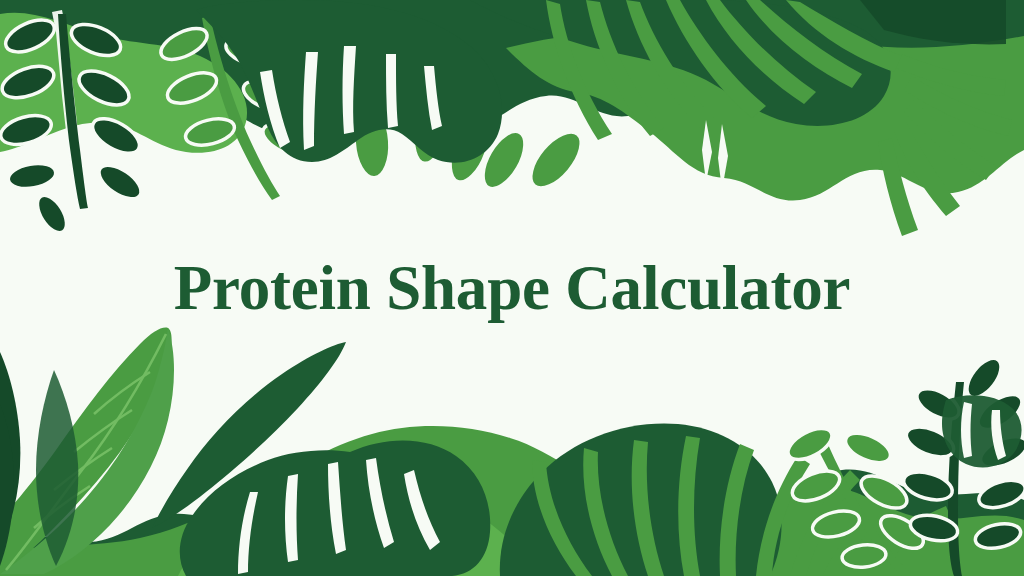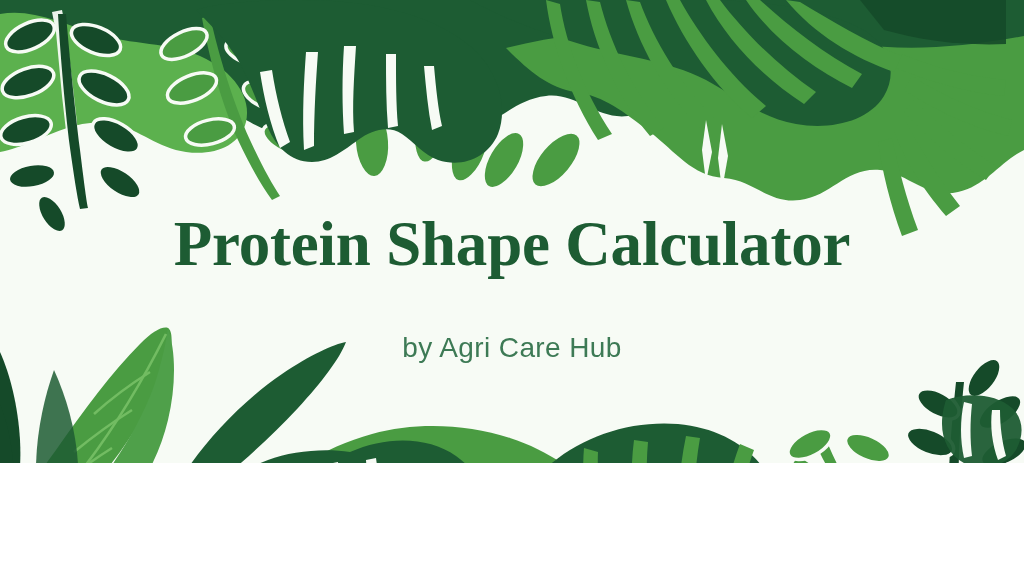--- a/index.html
+++ b/index.html
@@ -4,21 +4,21 @@
 <title>Protein Shape Calculator</title>
 <style>
   html, body {
     margin: 0;
     padding: 0;
     background: #ffffff;
   }
   #slide {
     position: relative;
     width: 1024px;
-    height: 463px;
+    height: 576px;
     overflow: hidden;
     background: #fdba74;
     font-family: "Liberation Sans", sans-serif;
   }
   #art {
     position: absolute;
     left: 0; top: 0;
     width: 1024px;
     height: 576px;
     display: block;
@@ -384,16 +384,15 @@
           C8,424 14,452 14,482
           C14,514 8,544 0,566 Z"></path>
 
       </g>
 
     </g>
   </svg>
 
   <div class="text-layer">
     <h1 class="title">Protein Shape Calculator</h1>
-    <p class="subtitle">by Agri Care Hub</p>
   </div>
 
 </div>
 
 </body></html>

